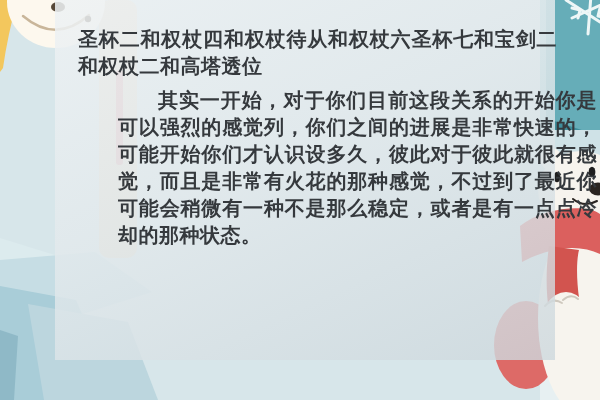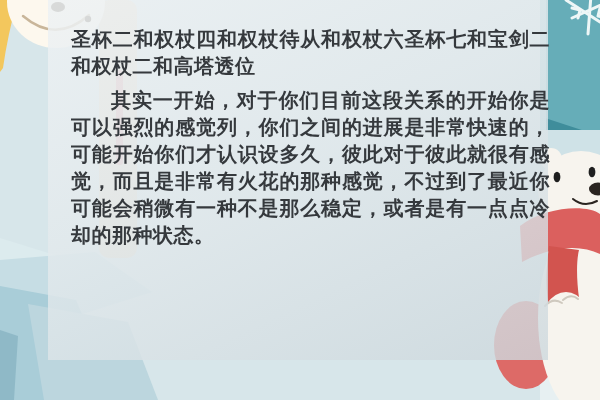--- a/index.html
+++ b/index.html
@@ -5,42 +5,42 @@
   html,body{margin:0;padding:0;background:#ffffff;}
   .stage{
     position:relative;
     width:600px;height:400px;
     overflow:hidden;
     font-family:"Liberation Sans","DejaVu Sans",sans-serif;
   }
   .bg-svg{position:absolute;left:0;top:0;width:600px;height:400px;}
   .panel{
     position:absolute;
-    left:48px;top:0;
+    left:55px;top:0;
     width:500px;height:360px;
     background:linear-gradient(155deg,
       rgba(238,242,244,0.86) 0%,
       rgba(226,233,236,0.84) 45%,
       rgba(205,216,221,0.80) 100%);
     box-sizing:border-box;
     padding:26px 0 0 23px;
   }
   .panel p{
     margin:0;
     width:479px;
     font-size:20px;
     line-height:27px;
     font-weight:700;
     letter-spacing:0.5px;
     color:#35393d;
     text-align:justify;
     text-justify:inter-ideograph;
     word-break:break-all;
   }
-  .panel p + p{margin-top:7px;}
+  .panel p + p{margin-top:7px;margin-left:40px;}
   .panel p.indent{text-indent:2em;}
 </style>
 </head>
 <body>
 
 <div class="stage">
 
   <svg class="bg-svg" viewBox="0 0 600 400">
 
     <rect x="0" y="0" width="600" height="400" fill="#d7e6ea"></rect>

